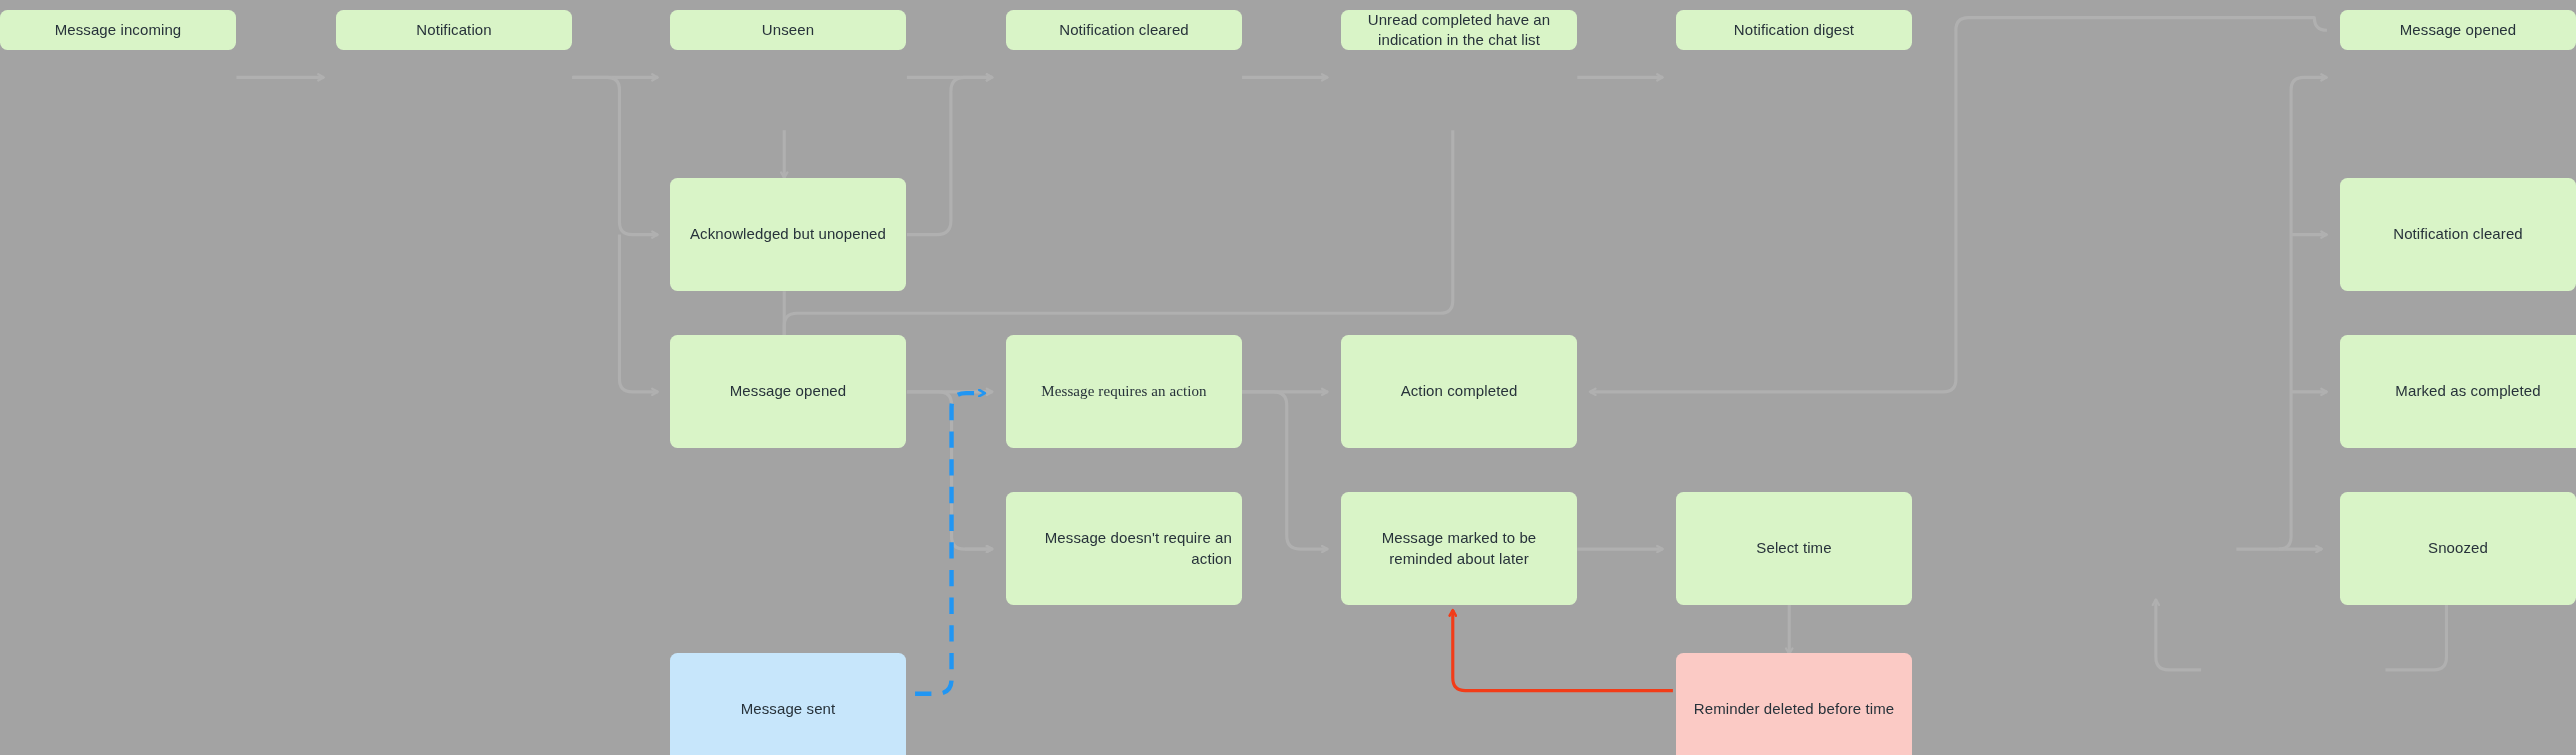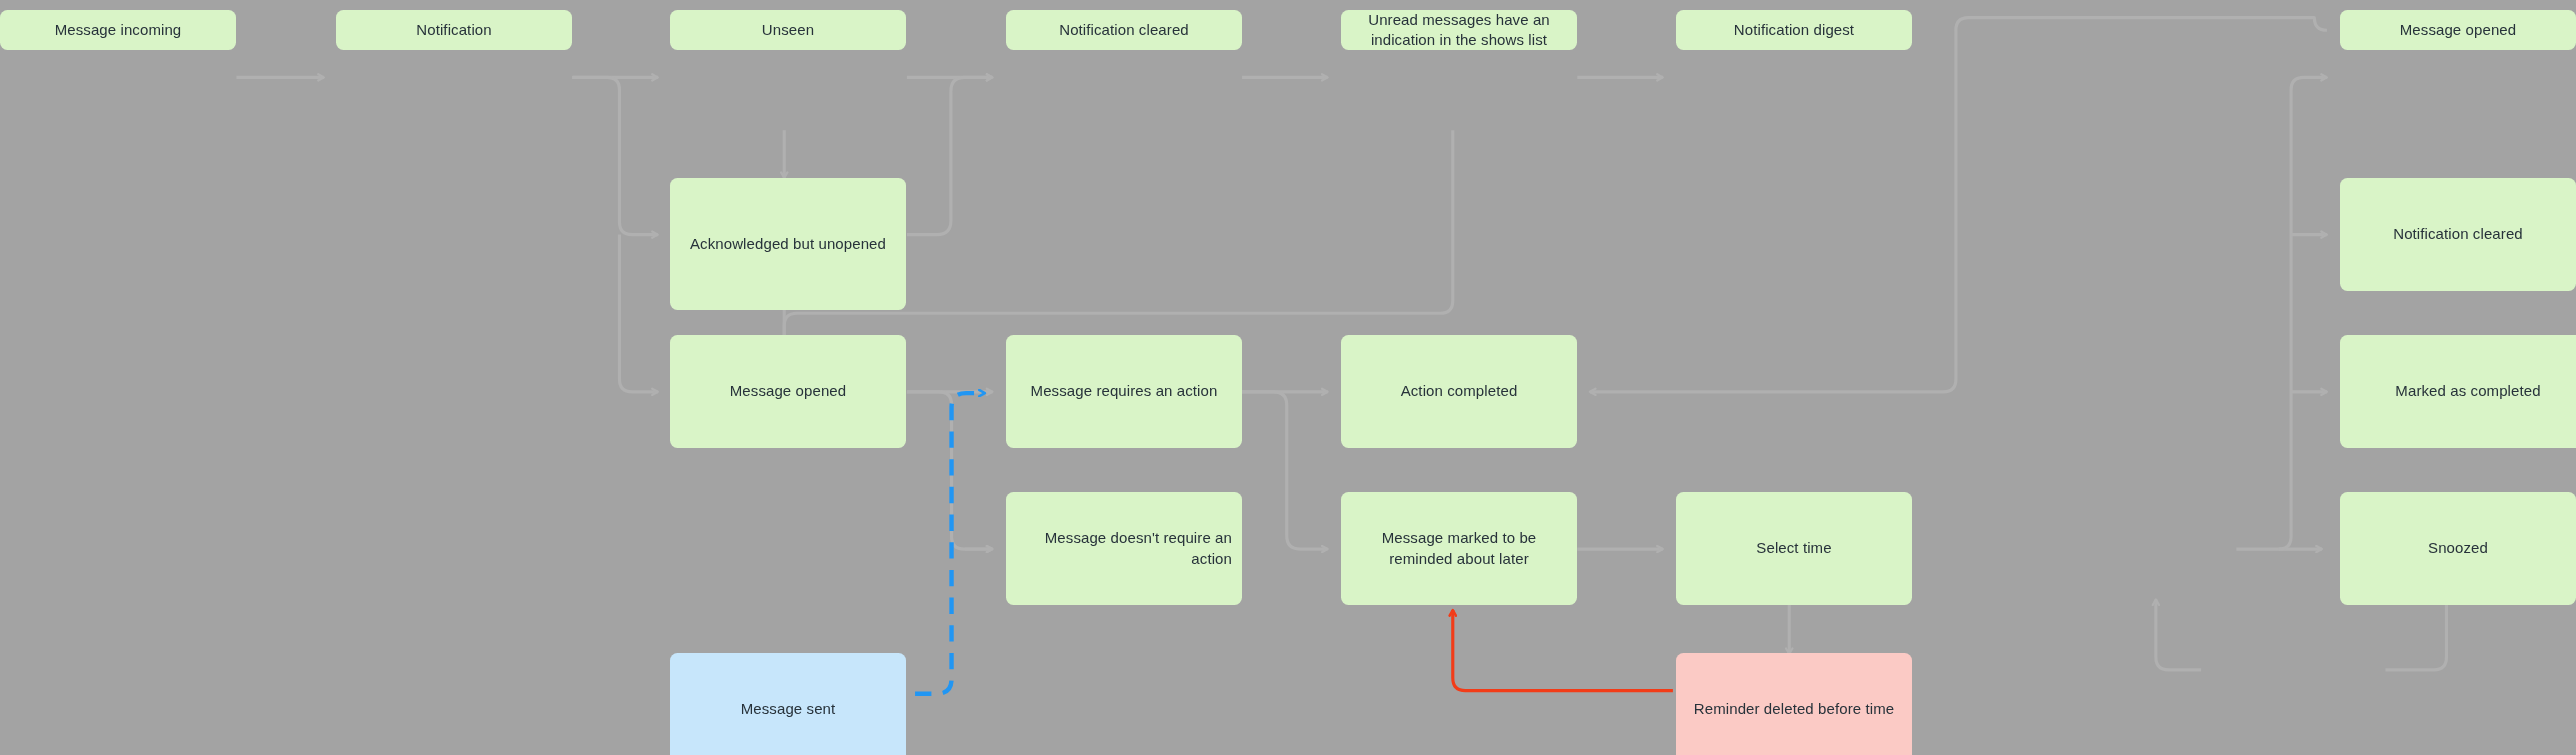--- a/index.html
+++ b/index.html
@@ -120,44 +120,44 @@
 
   <div class="node green" style="left:670px;top:10px;width:236px;height:40px;">
     <span class="lbl">Unseen</span>
   </div>
 
   <div class="node green" style="left:1006px;top:10px;width:236px;height:40px;">
     <span class="lbl">Notification cleared</span>
   </div>
 
   <div class="node green" style="left:1341px;top:10px;width:236px;height:40px;">
-    <span class="lbl">Unread messages have an indication in the shows list</span>
+    <span class="lbl">Unread completed have an indication in the chat list</span>
   </div>
 
   <div class="node green" style="left:1676px;top:10px;width:236px;height:40px;">
     <span class="lbl">Notification digest</span>
   </div>
 
   <div class="node green" style="left:2340px;top:10px;width:236px;height:40px;">
     <span class="lbl">Message opened</span>
   </div>
 
-  <div class="node green" style="left:670px;top:178px;width:236px;height:132px;align-items:center;">
+  <div class="node green" style="left:670px;top:178px;width:236px;height:113px;align-items:center;">
     <span class="lbl">Acknowledged but unopened</span>
   </div>
 
   <div class="node green" style="left:2340px;top:178px;width:236px;height:113px;">
     <span class="lbl">Notification cleared</span>
   </div>
 
   <div class="node green" style="left:670px;top:335px;width:236px;height:113px;">
     <span class="lbl">Message opened</span>
   </div>
 
-  <div class="node green" style="left:1006px;top:335px;width:236px;height:113px;">
+  <div class="node green" style="left:1006px;top:335px;width:236px;height:113px;font-family:Liberation Serif, serif;">
     <span class="lbl">Message requires an action</span>
   </div>
 
   <div class="node green" style="left:1341px;top:335px;width:236px;height:113px;">
     <span class="lbl">Action completed</span>
   </div>
 
   <div class="node green" style="left:2340px;top:335px;width:256px;height:113px;">
     <span class="lbl">Marked as completed</span>
   </div>

